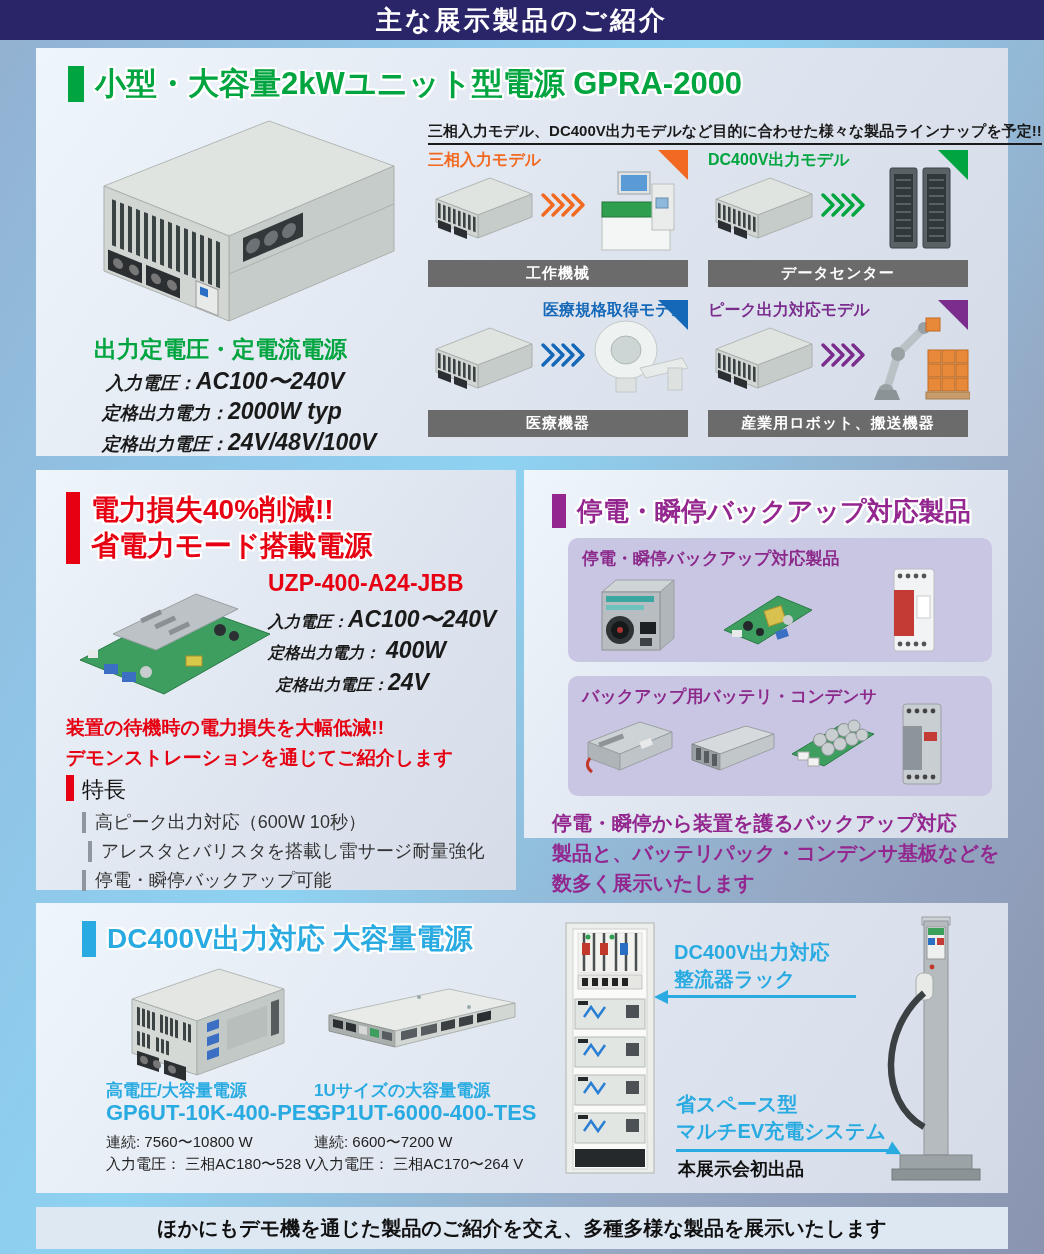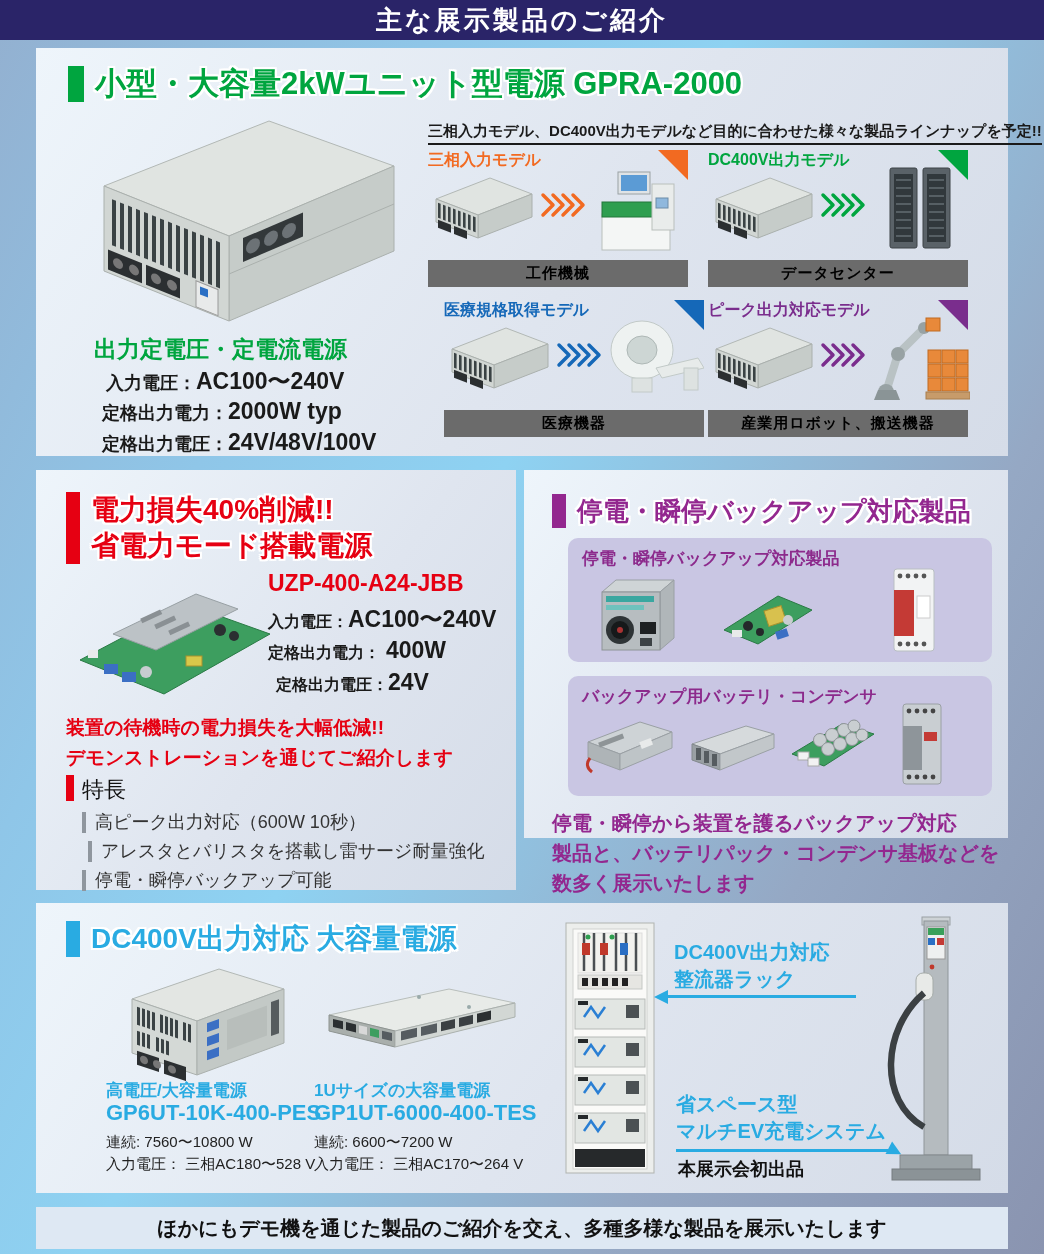--- a/index.html
+++ b/index.html
@@ -13,29 +13,29 @@
   .p1{left:36px;top:48px;width:972px;height:408px;}
   .p2{left:36px;top:470px;width:480px;height:420px;}
   .p3{left:524px;top:470px;width:484px;height:368px;}
   .p4{left:36px;top:903px;width:972px;height:290px;}
   .footer{left:36px;top:1207px;width:972px;height:42px;background:#dee8f3;display:flex;align-items:center;justify-content:center;}
   .footer-text{font-weight:bold;font-size:20px;color:#111;text-align:center;}
   .sec-title{display:flex;align-items:flex-start;gap:11px;}
   .tbar{flex:0 0 auto;}
   .outline{text-shadow:-2px -2px 0 #fff,2px -2px 0 #fff,-2px 2px 0 #fff,2px 2px 0 #fff,0 -2px 0 #fff,0 2px 0 #fff,-2px 0 0 #fff,2px 0 0 #fff;}
   .g{color:#00a53f;} .r{color:#e60012;} .pu{color:#93278f;} .cy{color:#29abe2;}
-  .spec-line{white-space:nowrap;color:#1a1a1a;}
+  .spec-line{white-space:nowrap;color:#1a1a1a;font-style:italic;}
   .spec-line .lab{font-size:18px;font-weight:bold;}
   .spec-line .val{font-size:23px;font-weight:bold;}
   .spec-sm .lab{font-size:16px;}
   .subtitle{font-size:15px;font-weight:bold;color:#1a1a1a;border-bottom:2px solid #1a1a1a;padding-bottom:2px;white-space:nowrap;}
   .card{position:absolute;width:260px;height:137px;}
   .card .mlabel{font-size:16px;font-weight:bold;color:var(--c);}
   .card .tri{position:absolute;top:0;right:0;width:0;height:0;border-top:30px solid var(--c);border-left:30px solid transparent;}
-  .card .appbar{position:absolute;left:0;right:0;bottom:0;height:27px;background:#6b6b6b;color:#000000;display:flex;align-items:center;justify-content:center;font-weight:bold;font-size:15px;letter-spacing:1px;}
+  .card .appbar{position:absolute;left:0;right:0;bottom:0;height:27px;background:#6b6b6b;color:#ffffff;display:flex;align-items:center;justify-content:center;font-weight:bold;font-size:15px;letter-spacing:1px;}
   .c-orange{--c:#f26a21;} .c-green{--c:#00a53f;} .c-blue{--c:#1568b8;} .c-purple{--c:#7a2d8d;}
   .chev{stroke:var(--c);stroke-width:3.5;fill:none;stroke-linecap:round;stroke-linejoin:round;}
   .feature{display:flex;align-items:center;gap:9px;color:#333;font-size:18px;white-space:nowrap;}
   .feature .fbar{width:4px;height:21px;background:#8f969e;}
   .pbox{position:absolute;background:#c9c6e3;border-radius:10px;}
   .pbox-title{font-size:17px;font-weight:bold;color:#8c2a8c;padding:9px 0 0 14px;}
   .pdesc{font-size:20px;font-weight:bold;color:#93278f;line-height:30px;white-space:nowrap;}
   .annot{font-size:20px;font-weight:bold;line-height:27px;white-space:nowrap;}
   .aline{position:absolute;height:3px;background:#29abe2;}
   .ahead-l{position:absolute;width:0;height:0;border-top:7px solid transparent;border-bottom:7px solid transparent;border-right:14px solid #29abe2;}
@@ -197,21 +197,21 @@
             <line x1="49" y1="44" x2="64" y2="44"></line>
             <line x1="49" y1="52" x2="64" y2="52"></line>
             <line x1="49" y1="60" x2="64" y2="60"></line>
             <line x1="49" y1="68" x2="64" y2="68"></line>
             <line x1="49" y1="76" x2="64" y2="76"></line>
         </g>
       </svg>
       <div class="appbar">データセンター</div>
     </div>
 
-    <div class="card c-blue" style="left:408px;top:252px;">
+    <div class="card c-blue" style="left:392px;top:252px;text-align:right;">
       <div class="mlabel">医療規格取得モデル</div>
       <div class="tri"></div>
       <svg class="abs" style="left:0;top:24px;" width="110" height="70" viewBox="0 0 110 70">
         <polygon points="8,25 62,4 104,20 50,41" fill="#e0e4e1" stroke="#b2b8b5"></polygon>
         <polygon points="50,41 104,20 104,43 50,64" fill="#c6ccc9" stroke="#aab0ad"></polygon>
         <polygon points="8,25 50,41 50,64 8,48" fill="#d1d6d3" stroke="#aab0ad"></polygon>
         <g transform="translate(8,25) skewY(21)" fill="#3a4244">
           <rect x="2" y="3" width="2.6" height="15"></rect>
             <rect x="7" y="3" width="2.6" height="15"></rect>
             <rect x="12" y="3" width="2.6" height="15"></rect>
@@ -449,21 +449,21 @@
     </div>
 
     <div class="abs pdesc" style="left:28px;top:338px;">
       <div>停電・瞬停から装置を護るバックアップ対応</div>
       <div>製品と、バッテリパック・コンデンサ基板などを</div>
       <div>数多く展示いたします</div>
     </div>
   </div>
 
   <div class="abs panel p4">
-    <div class="abs sec-title" style="left:30px;top:18px;">
+    <div class="abs sec-title" style="left:46px;top:18px;">
       <div class="tbar" style="width:14px;height:36px;background:#29abe2;"></div>
       <div class="cy outline" style="font-size:28px;font-weight:bold;line-height:36px;white-space:nowrap;">DC400V出力対応 大容量電源</div>
     </div>
 
     <svg class="abs" style="left:78px;top:56px;" width="185" height="122" viewBox="0 0 185 122">
       <polygon points="18,40 105,10 170,30 83,62" fill="#e3e6e3" stroke="#b2b8b5"></polygon>
       <polygon points="18,40 83,62 83,116 18,94" fill="#d4d9d6" stroke="#aab0ad"></polygon>
       <polygon points="83,62 170,30 170,84 83,116" fill="#c3c9c6" stroke="#aab0ad"></polygon>
       <g transform="translate(18,40) skewY(18.5)" fill="#3a4244">
         <rect x="5" y="6" width="3" height="18"></rect>

